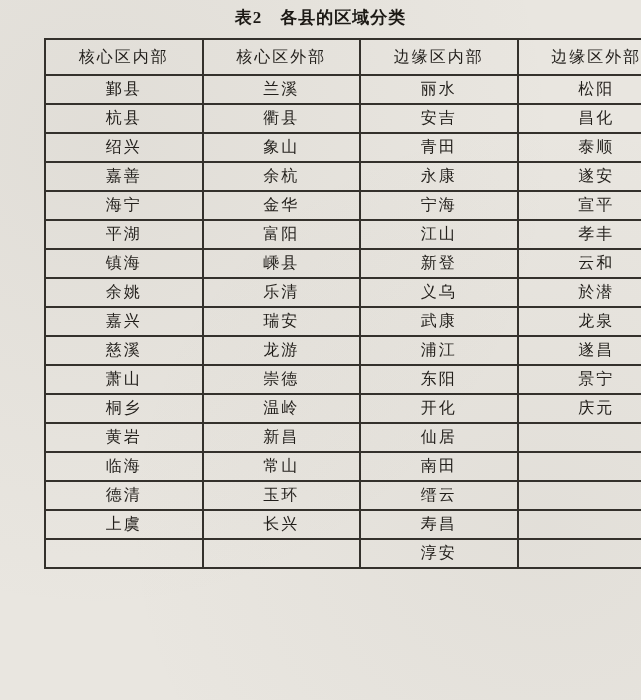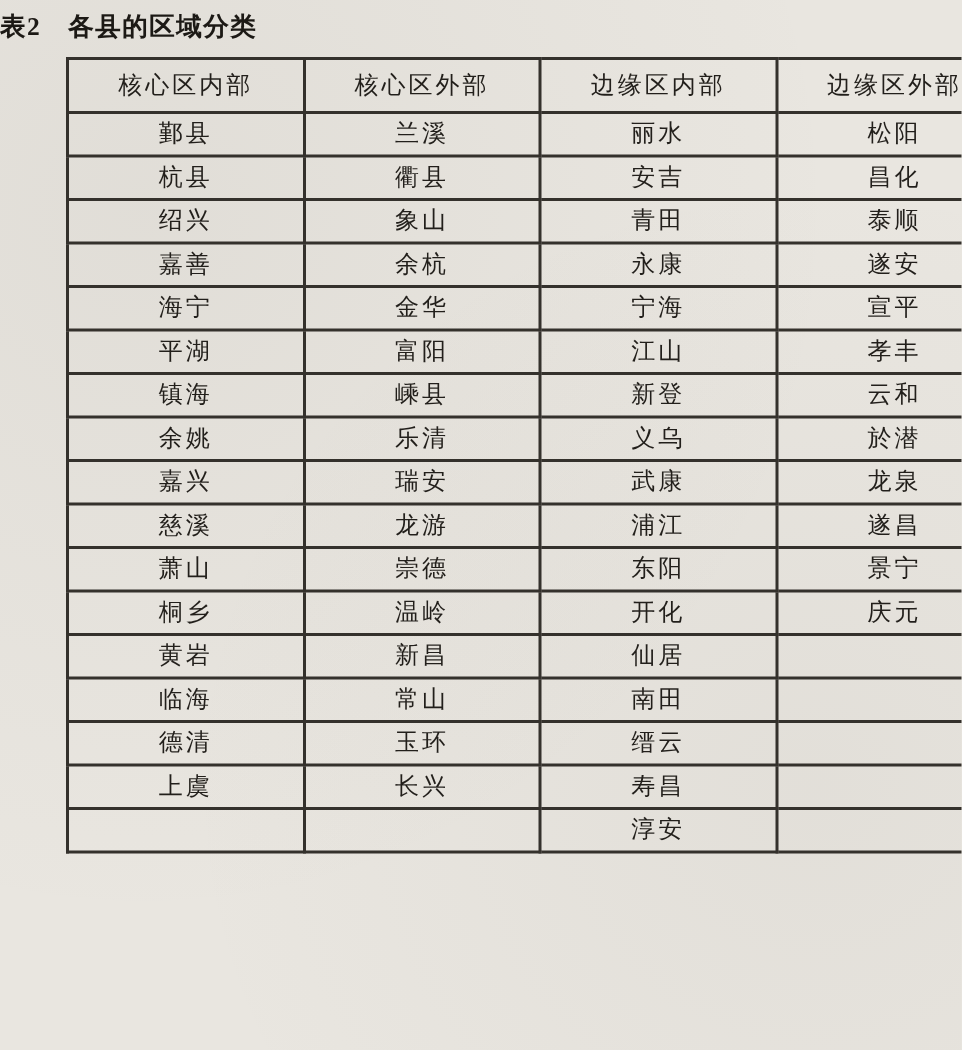--- a/index.html
+++ b/index.html
@@ -16,20 +16,21 @@
       #e9e6e0;
     overflow: hidden;
   }
   .page {
     position: relative;
     width: 641px;
     height: 700px;
   }
   .title {
     padding-top: 6px;
+    text-align: center;
     font-size: 17px;
     font-weight: bold;
     letter-spacing: 1px;
     color: #1c1915;
   }
   table.ctable {
     border-collapse: collapse;
     table-layout: fixed;
     width: 632px;
     margin: 9px 0 0 44px;

